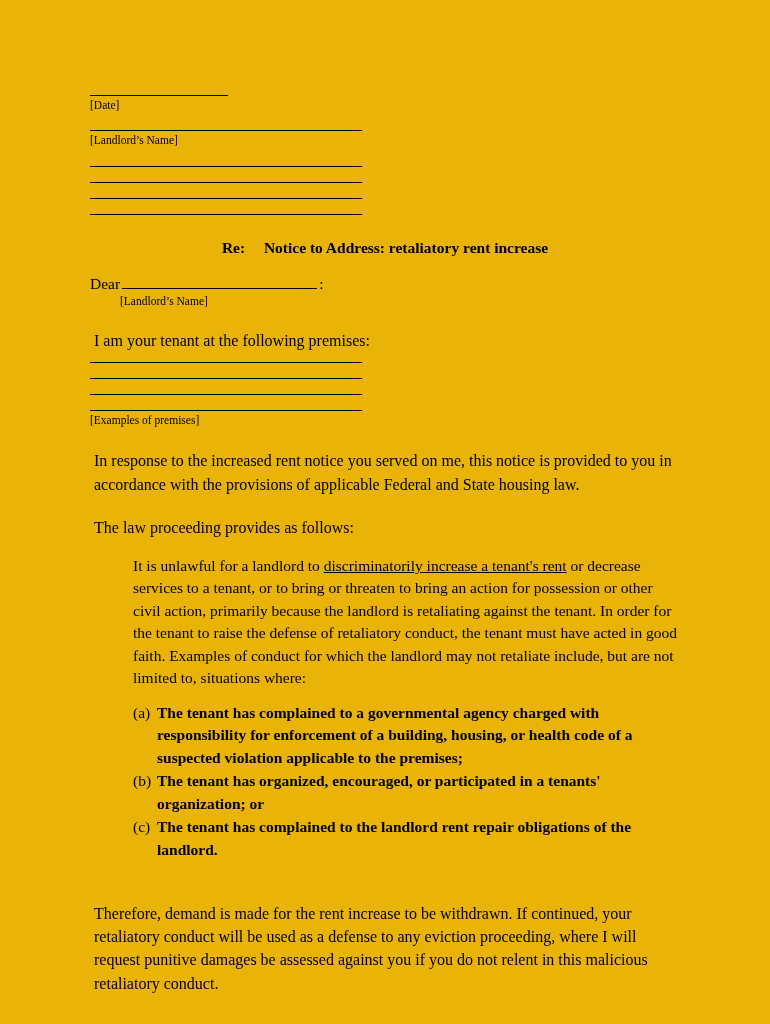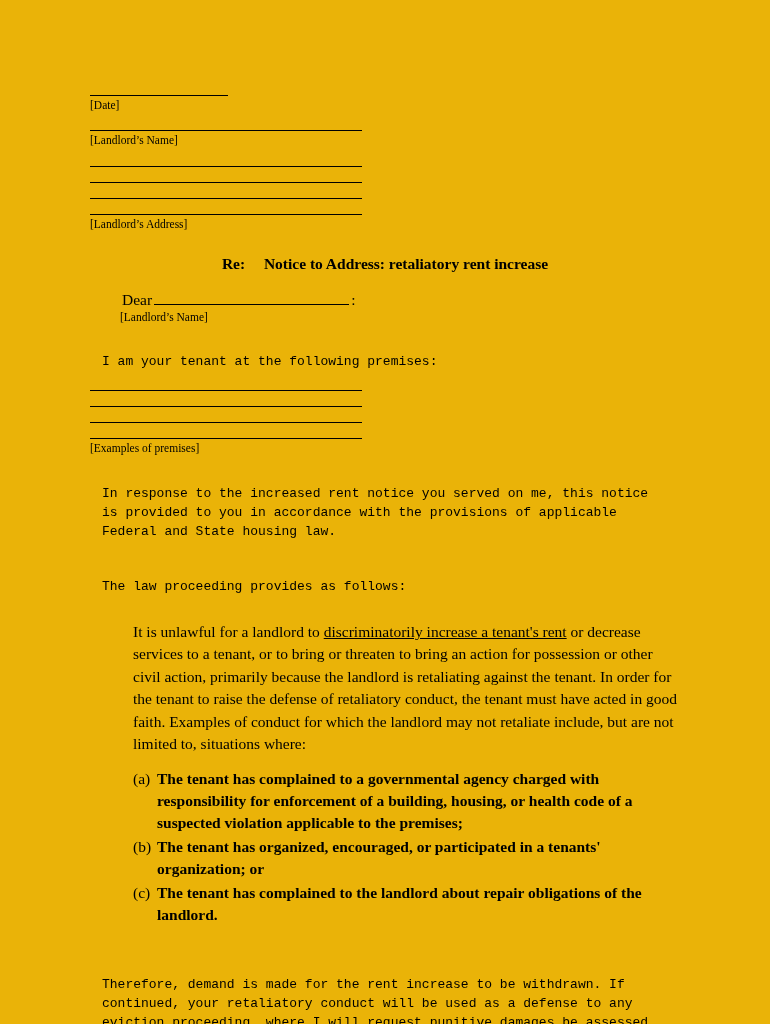--- a/index.html
+++ b/index.html
@@ -53,31 +53,29 @@
 
   .re-line {
     font-size: 15.5px;
     font-weight: bold;
     display: flex;
     justify-content: center;
   }
   .re-label { width: 42px; }
 
   p.body {
-    font-size: 13px;
+    font-size: 16px;
     line-height: 1.45;
-    margin: 12px;
-    font-family: Liberation Mono, monospace;
+    margin: 4px;
   }
 
   .dear-row {
     font-size: 15.5px;
     display: flex;
     align-items: baseline;
-    margin-left: 32px;
   }
   .dear-row .inline-rule {
     display: inline-block;
     width: 195px;
     border-bottom: 1px solid #000;
     height: 13px;
     margin: 0 2px;
   }
   .dear-caption {
     font-size: 11.5px;
@@ -125,21 +123,20 @@
     <div class="caption">[Landlord’s Name]</div>
 
     <div class="gap-m"></div>
 
     <div class="addr-lines">
       <div class="rule rule-long"></div>
       <div class="rule rule-long"></div>
       <div class="rule rule-long"></div>
       <div class="rule rule-long" style="margin-bottom:0"></div>
     </div>
-    <div class="caption">[Landlord’s Address]</div>
 
     <div class="gap-l"></div>
 
     <div class="re-line">
       <span class="re-label">Re:</span>
       <span>Notice to Address: retaliatory rent increase</span>
     </div>
 
     <div class="gap-m"></div>
 
@@ -182,21 +179,21 @@
       <div class="list-item">
         <span class="list-marker">(a)</span>
         <span class="list-text">The tenant has complained to a governmental agency charged with responsibility for enforcement of a building, housing, or health code of a suspected violation applicable to the premises;</span>
       </div>
       <div class="list-item">
         <span class="list-marker">(b)</span>
         <span class="list-text">The tenant has organized, encouraged, or participated in a tenants' organization; or</span>
       </div>
       <div class="list-item">
         <span class="list-marker">(c)</span>
-        <span class="list-text">The tenant has complained to the landlord about repair obligations of the landlord.</span>
+        <span class="list-text">The tenant has complained to the landlord rent repair obligations of the landlord.</span>
       </div>
     </div>
 
     <div class="gap-m"></div>
 
 
     <div class="gap-m"></div>
 
     <p class="body">Therefore, demand is made for the rent increase to be withdrawn.  If continued, your retaliatory conduct will be used as a defense to any eviction proceeding, where I will request punitive damages be assessed against you if you do not relent in this malicious retaliatory conduct.</p>
 

